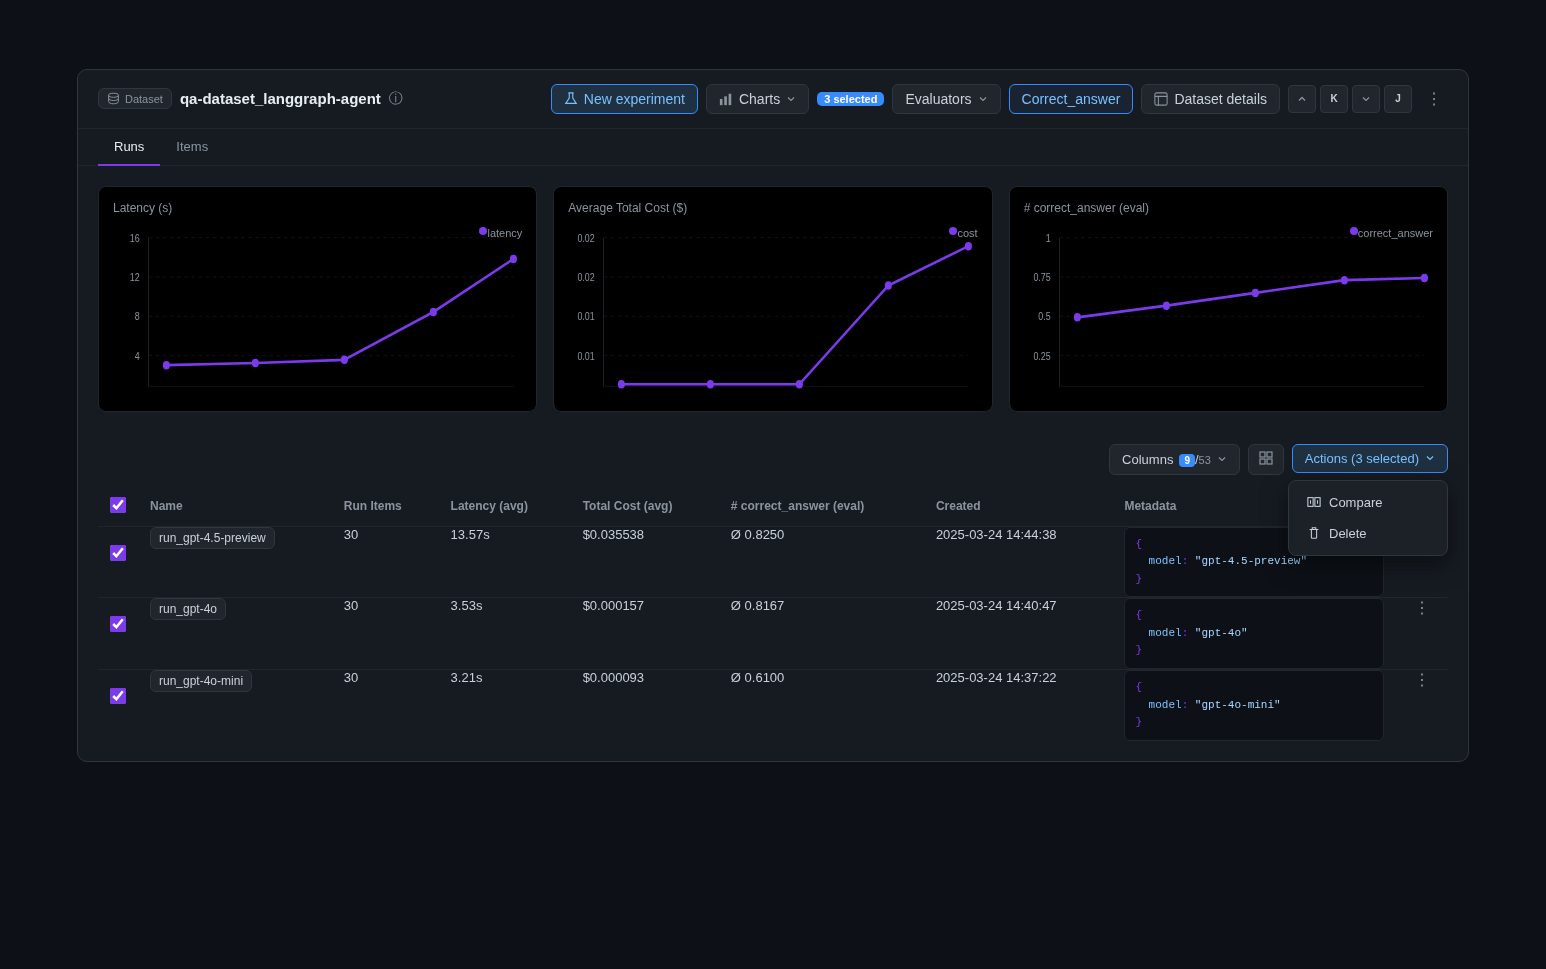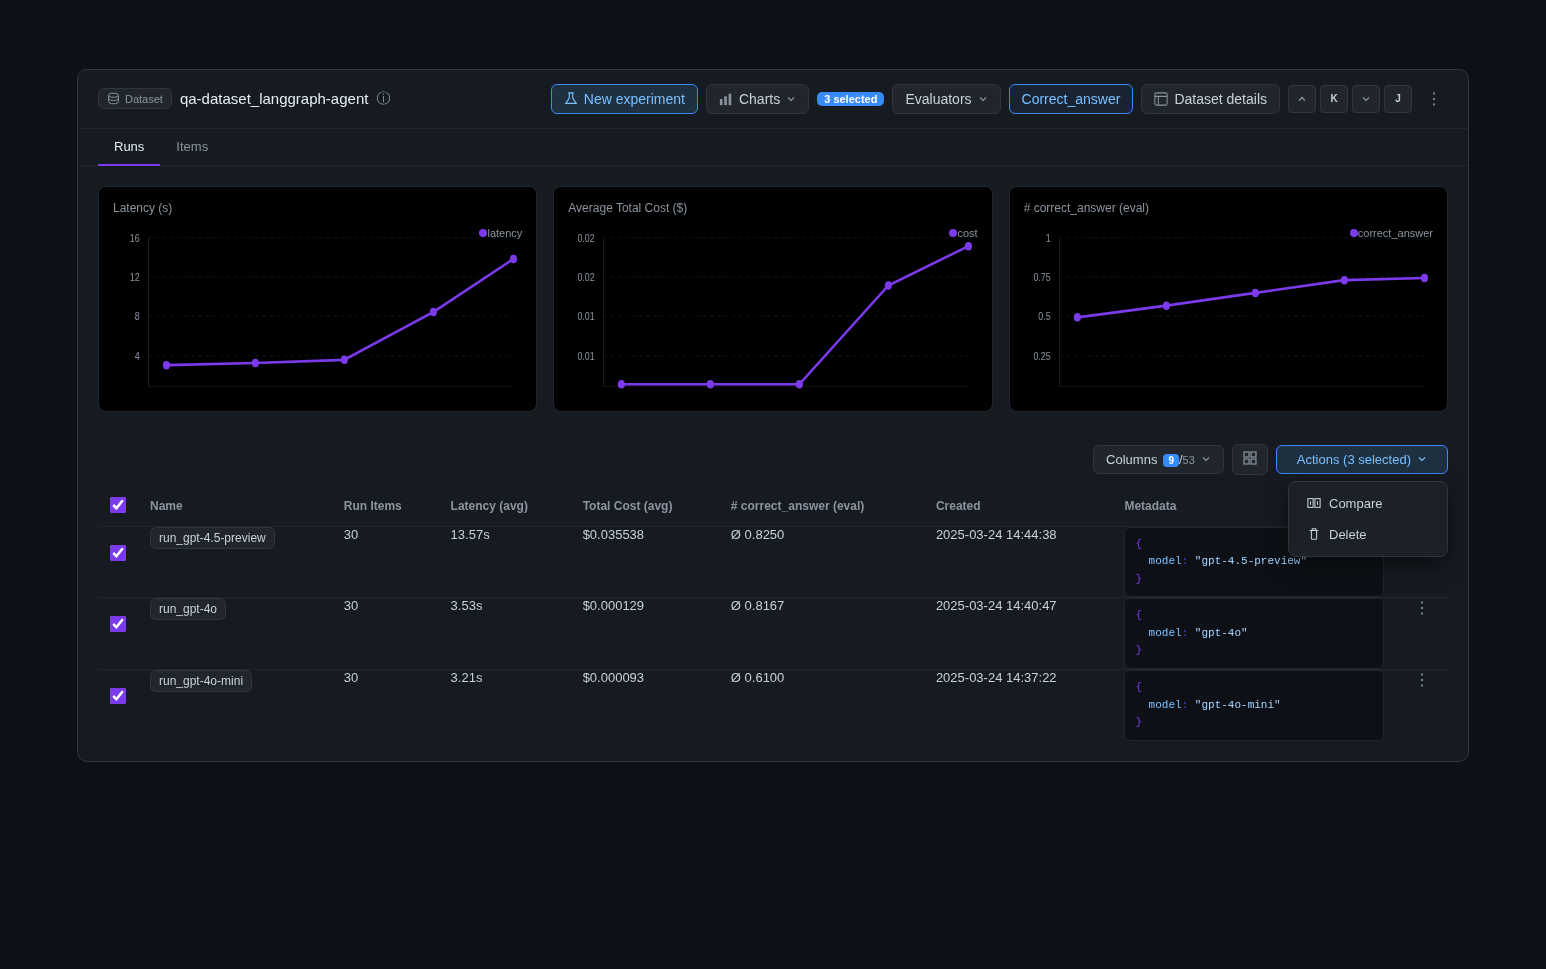--- a/index.html
+++ b/index.html
@@ -44,21 +44,21 @@
       gap: 5px;
       background: #21262d;
       border: 1px solid #30363d;
       border-radius: 6px;
       padding: 3px 8px;
       font-size: 11px;
       color: #8b949e;
     }
     .dataset-title {
       font-size: 15px;
-      font-weight: 400;
+      font-weight: 700;
       color: #e6edf3;
     }
     .info-icon {
       color: #8b949e;
       cursor: pointer;
       font-size: 14px;
     }
     .header-actions {
       display: flex;
       align-items: center;
@@ -173,21 +173,21 @@
     }
     .chart-inner {
       position: relative;
       height: 170px;
     }
     .chart-legend {
       position: absolute;
       top: 0;
       right: 0;
       display: flex;
-      align-items: center;
+      align-items: flex-start;
       font-size: 11px;
       color: #8b949e;
     }
     .legend-dot {
       width: 8px;
       height: 8px;
       border-radius: 50%;
       background: #7c3aed;
     }
     .chart-svg {
@@ -197,21 +197,20 @@
     .y-label {
       font-size: 10px;
       fill: #8b949e;
     }
     
     .table-section {
       padding: 0 20px 20px;
     }
     .table-toolbar {
       display: flex;
-      align-items: center;
       justify-content: flex-end;
       gap: 8px;
       padding: 12px 0;
     }
     .columns-btn {
       display: flex;
       align-items: center;
       gap: 6px;
       padding: 6px 12px;
       border: 1px solid #30363d;
@@ -239,21 +238,21 @@
       border-radius: 6px;
       background: #21262d;
       color: #8b949e;
       cursor: pointer;
       font-size: 14px;
     }
     .actions-btn {
       display: flex;
       align-items: center;
       gap: 6px;
-      padding: 6px 20px;
+      padding: 6px 12px;
       border: 1px solid #388bfd;
       border-radius: 6px;
       background: #1f3040;
       color: #79c0ff;
       font-size: 13px;
       cursor: pointer;
     }
     
     .dropdown-overlay {
       position: absolute;
@@ -602,21 +601,21 @@
 
             <tr>
               <td class="td-padded" style="padding-top:18px;">
                 <input type="checkbox" class="row-checkbox" checked="" style="">
               </td>
               <td class="td-padded">
                 <span class="run-name-badge">run_gpt-4o</span>
               </td>
               <td class="td-padded">30</td>
               <td class="td-padded">3.53s</td>
-              <td class="td-padded">$0.000129</td>
+              <td class="td-padded">$0.000157</td>
               <td class="td-padded">Ø 0.8167</td>
               <td class="td-padded">2025-03-24 14:40:47</td>
               <td class="td-padded">
                 <div class="metadata-cell">
                   <span class="metadata-brace">{</span><br>
                   &nbsp;&nbsp;<span class="metadata-key">model</span>: <span class="metadata-value">"gpt-4o"</span><br>
                   <span class="metadata-brace">}</span>
                 </div>
               </td>
               <td class="td-padded">

